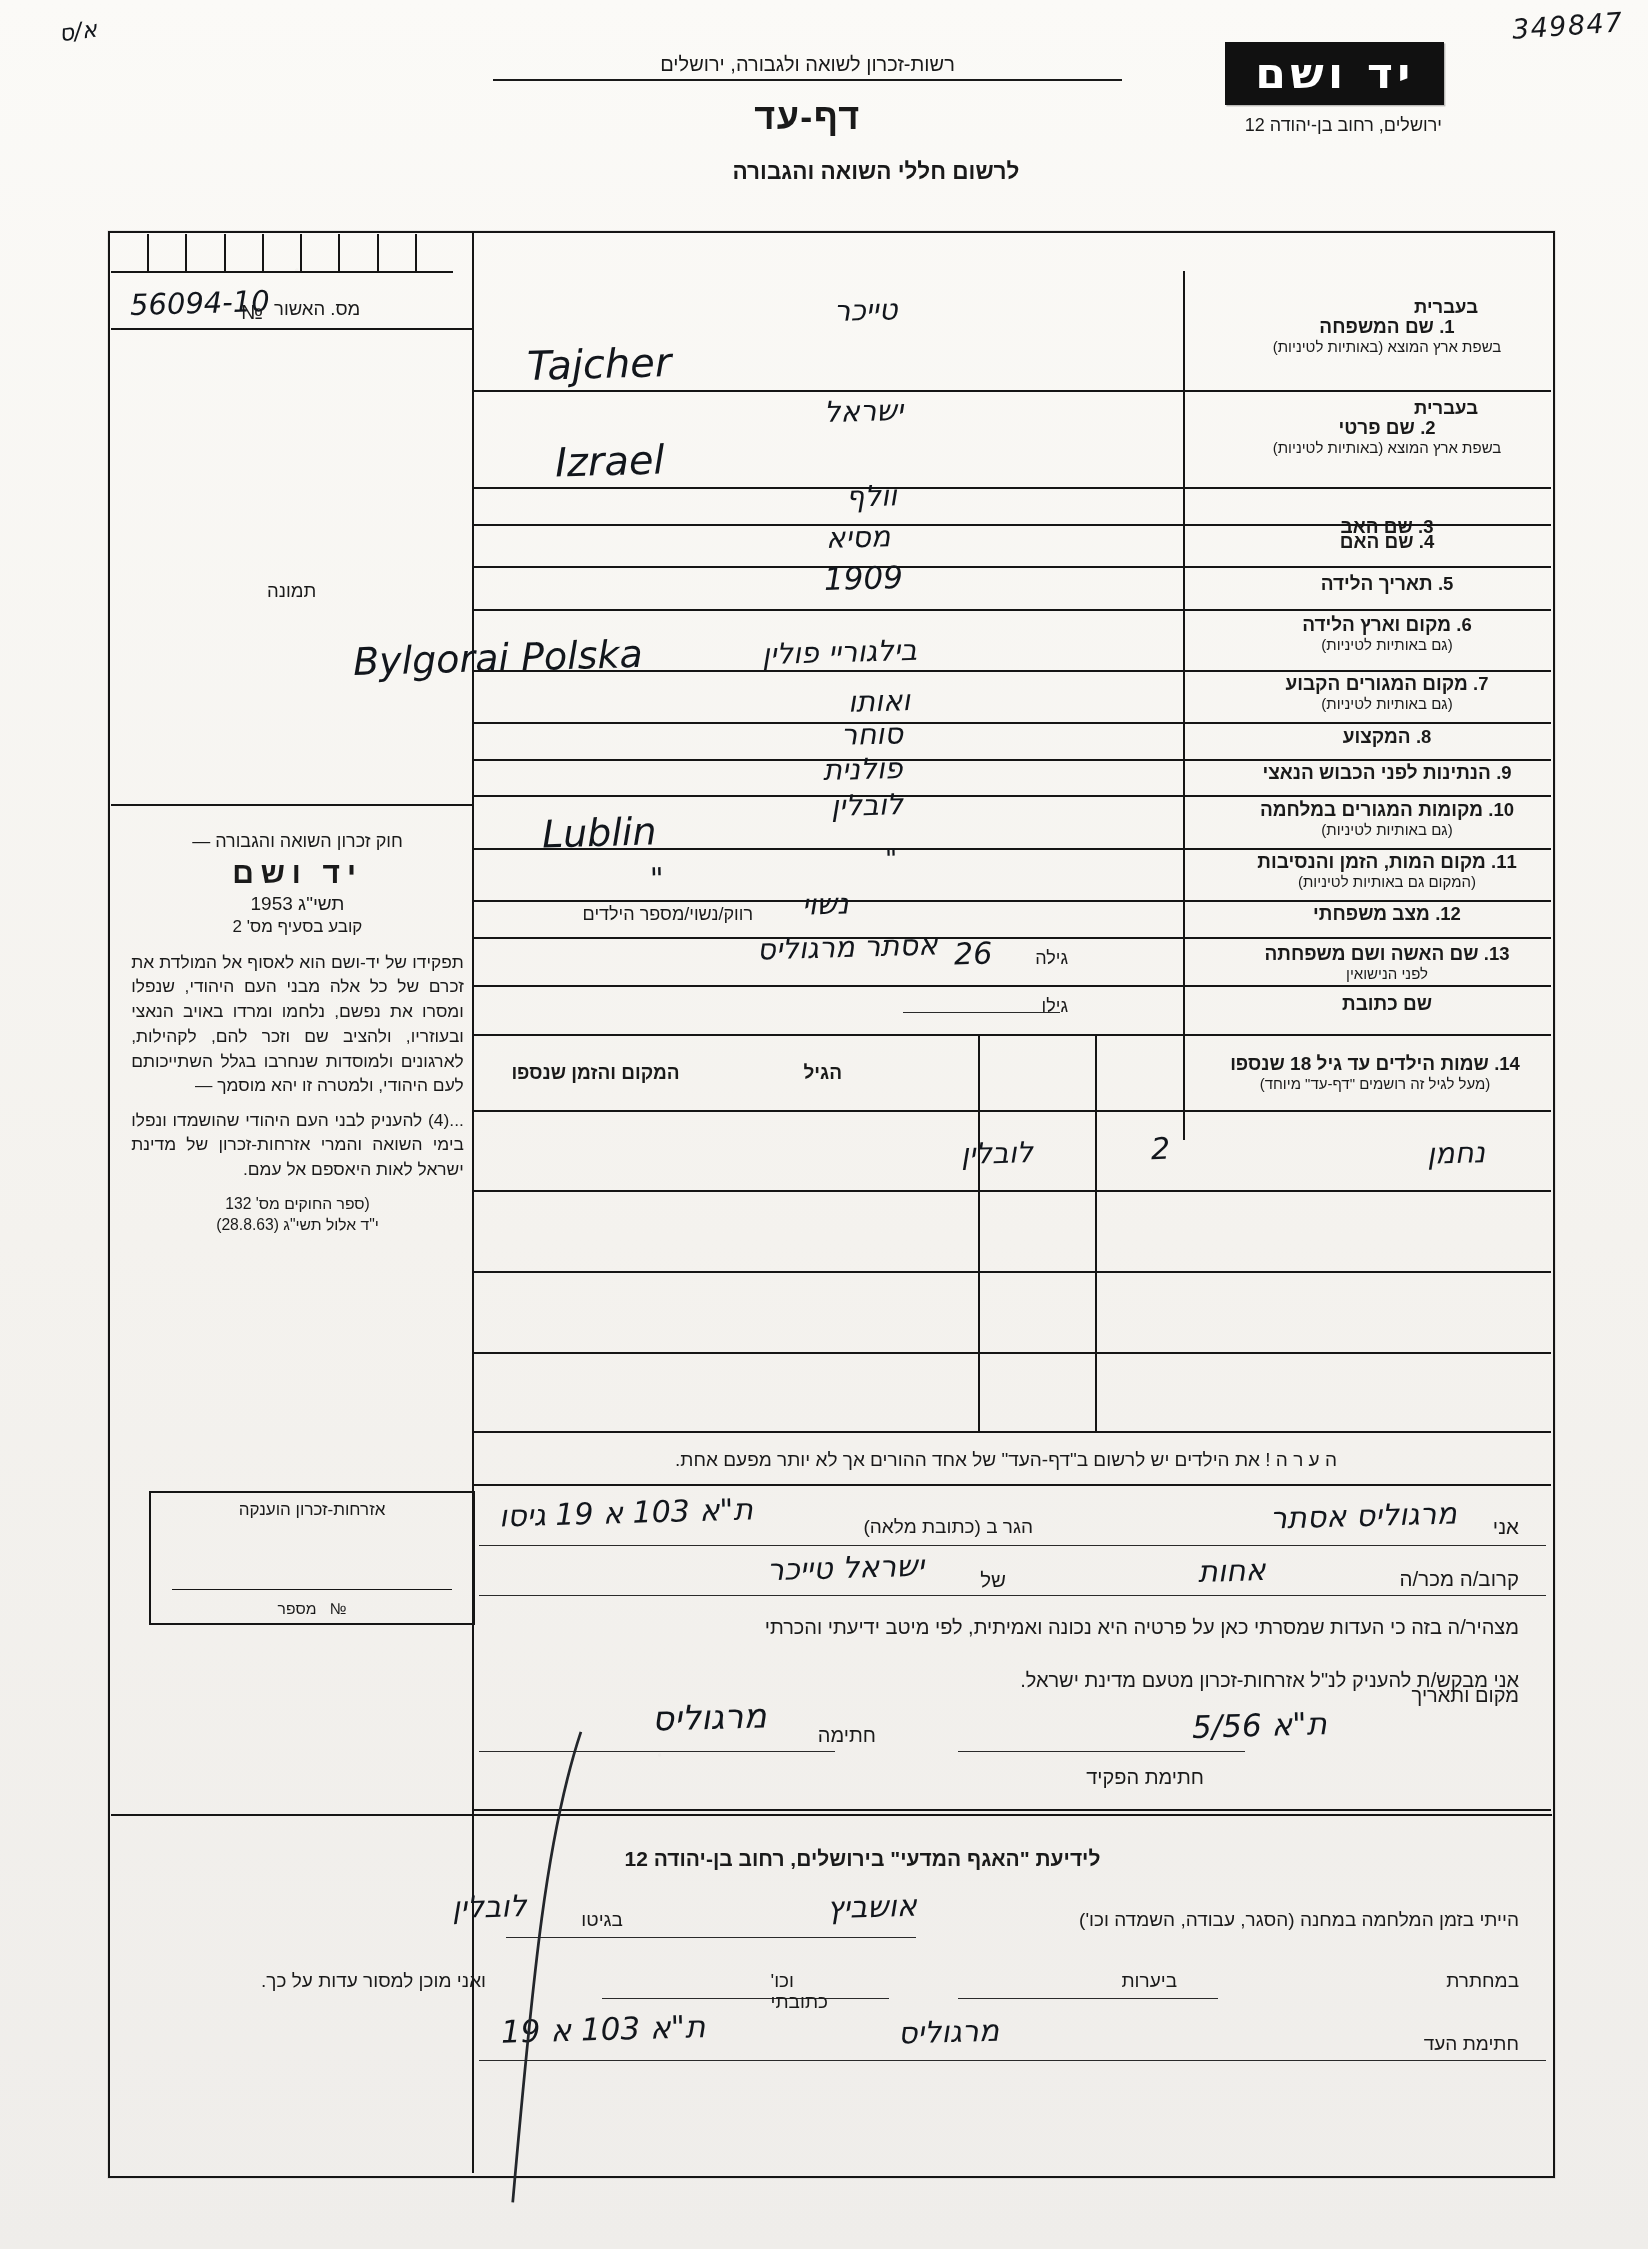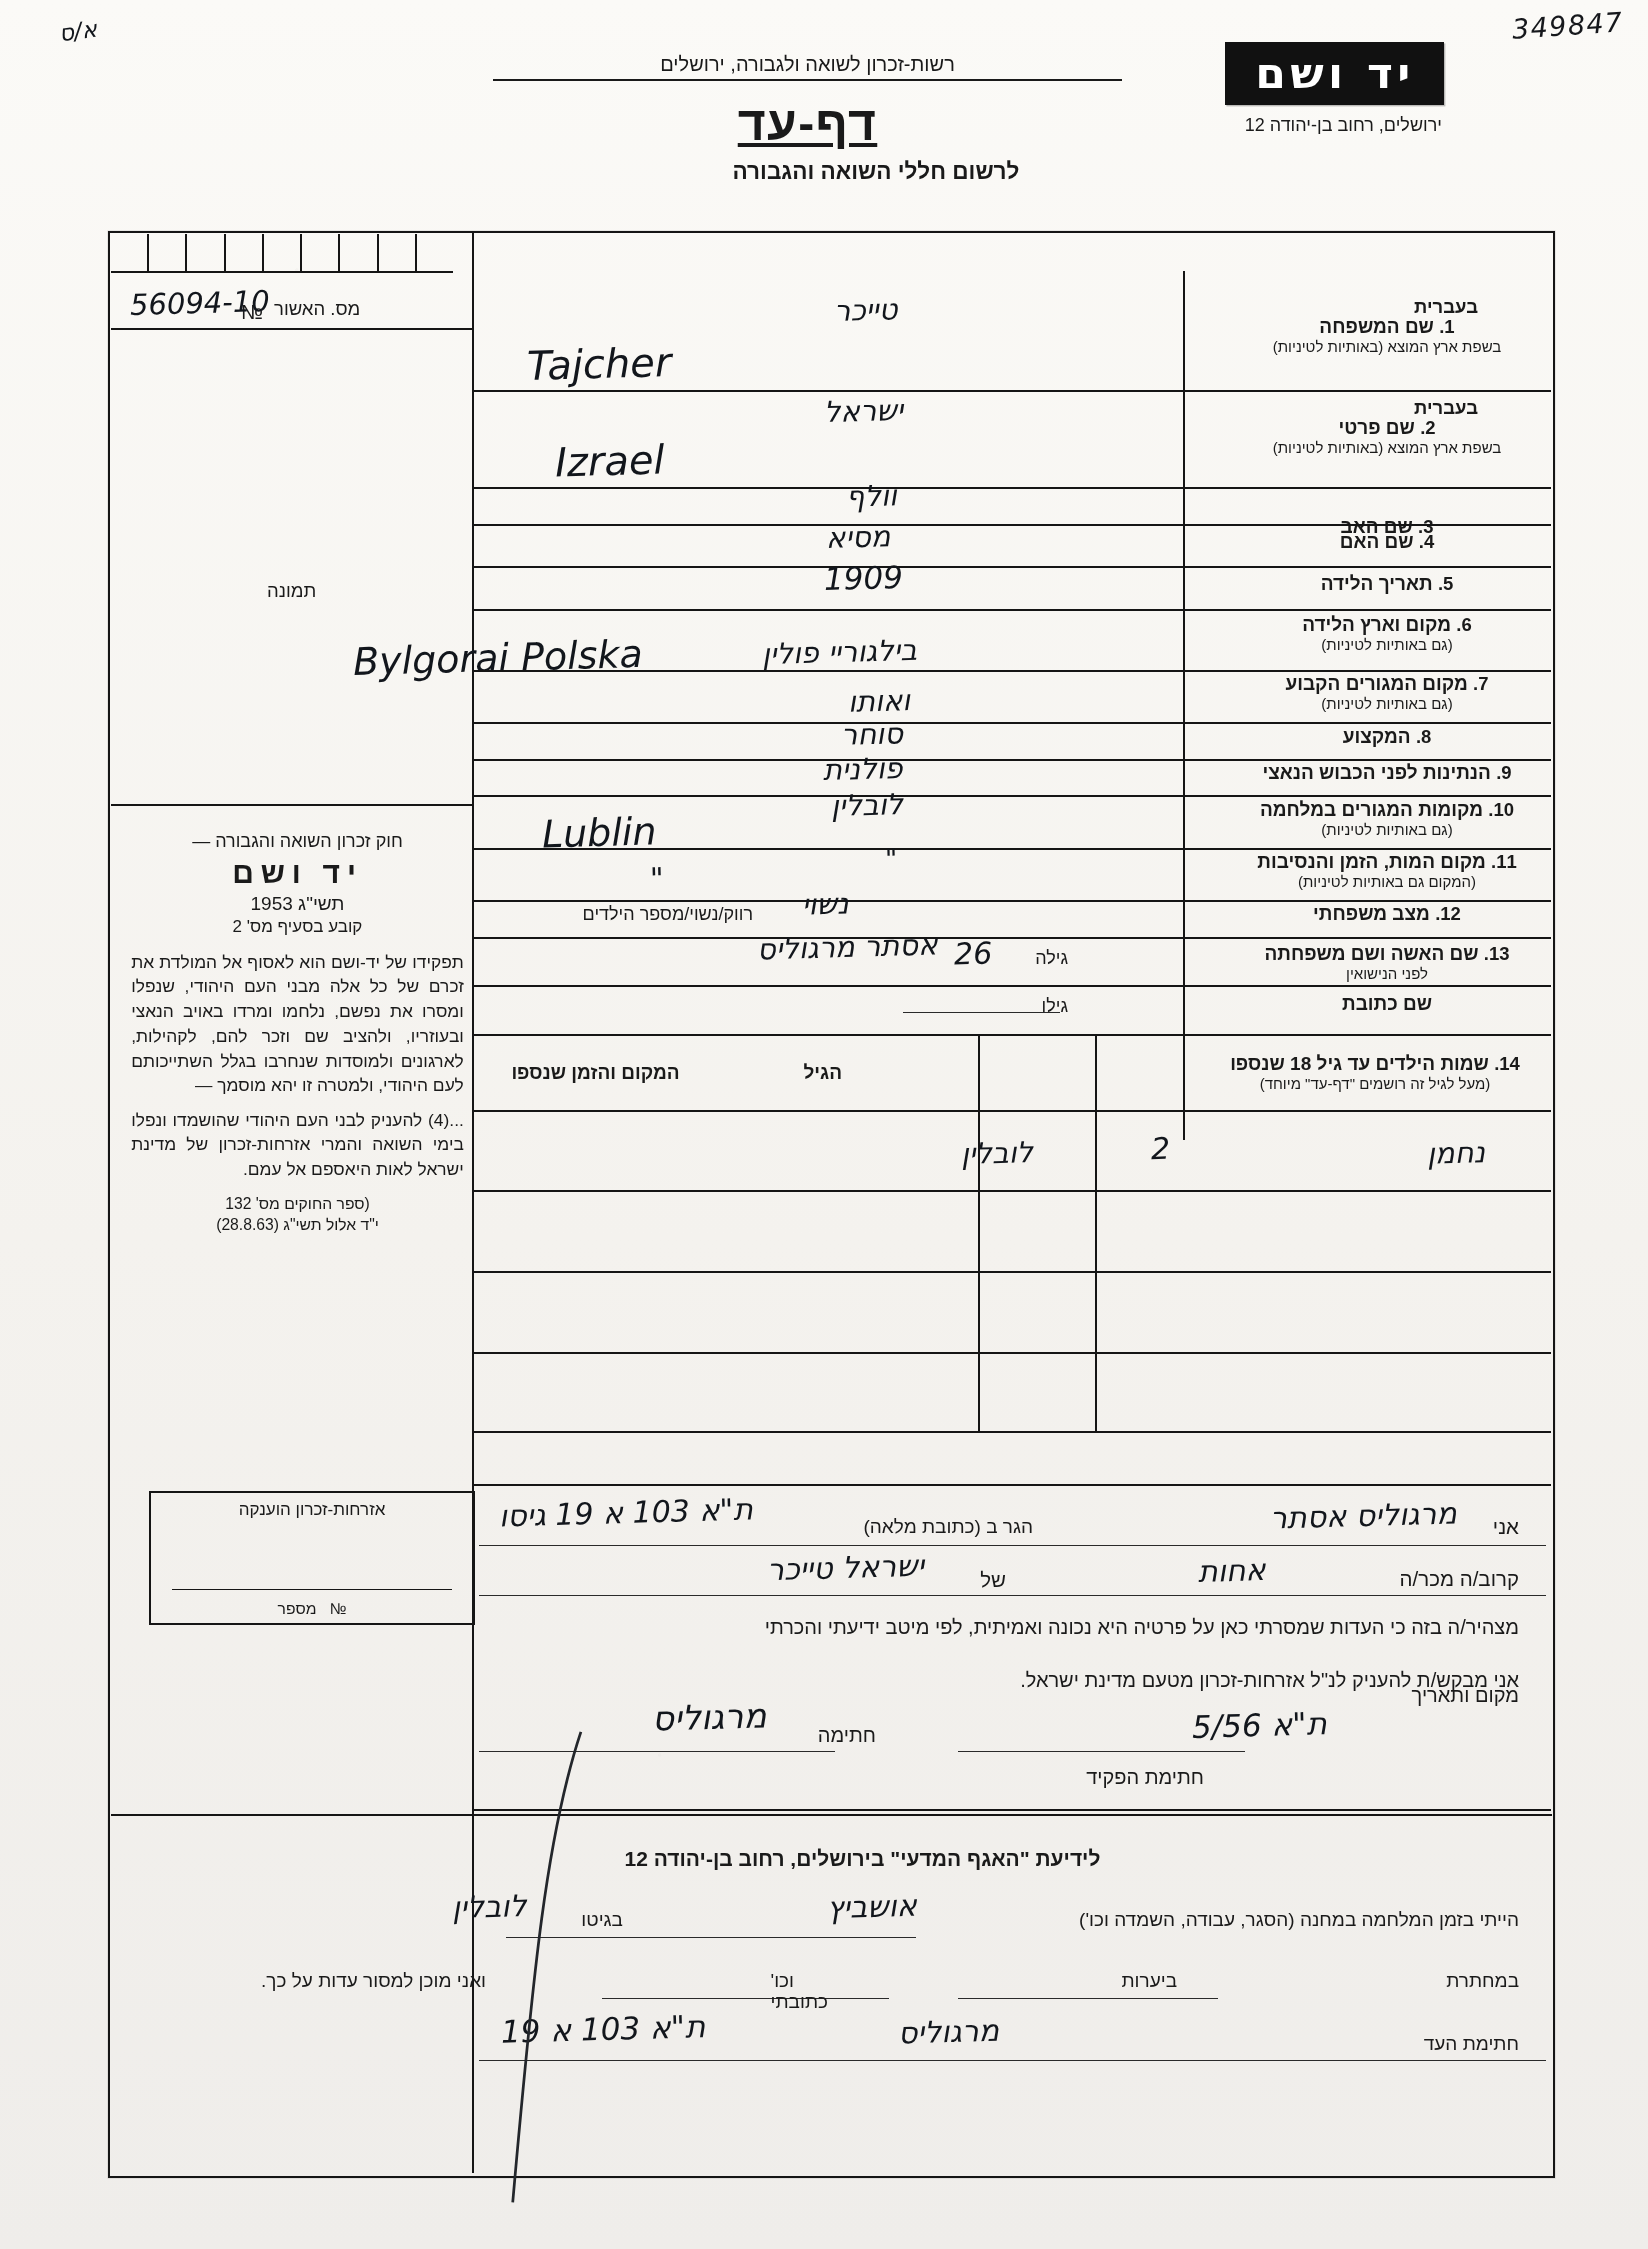--- a/index.html
+++ b/index.html
@@ -51,22 +51,22 @@
   #logo-address{
     top:115px;right:207px;font-size:18px;direction:rtl;
   }
   #authority-line{
     top:53px;right:479px;width:725px;text-align:center;font-size:20px;direction:rtl;
   }
   #authority-underline{
     top:79px;right:527px;width:629px;border-bottom:2.1px solid #1a1a1a;
   }
   #form-title{
-    top:96px;right:479px;width:725px;text-align:center;font-size:48px;font-weight:bold;
-    direction:rtl;letter-spacing:1.4px;text-decoration:underline;
+    top:96px;right:479px;width:725px;text-align:center;font-size:36px;font-weight:bold;
+    direction:rtl;letter-spacing:1.4px;
   }
   #form-subtitle{
     top:159px;right:342px;width:862px;text-align:center;font-size:22.6px;direction:rtl;font-weight:bold;
   }
 
   
   #form-frame{
     position:absolute;left:108px;top:231px;width:1443px;height:1943px;
     border:2.1px solid #151515;
     box-shadow:0 0 0 0.7px rgba(0,0,0,.1);
@@ -308,20 +308,21 @@
   <div class="tbl-v" style="left:1095px;top:1034px;height:397px;"></div>
   <div class="tbl-h" style="left:474px;top:1190px;width:1077px;"></div>
   <div class="tbl-h" style="left:474px;top:1271px;width:1077px;"></div>
   <div class="tbl-h" style="left:474px;top:1352px;width:1077px;"></div>
   <div class="tbl-h" style="left:474px;top:1431px;width:1077px;"></div>
 
   <div class="abs hand" style="top:1136px;right:164px;font-size:29px;">נחמן</div>
   <div class="abs hand" style="top:1131px;right:479px;font-size:30px;">2</div>
   <div class="abs hand" style="top:1136px;right:616px;font-size:29px;">לובלין</div>
 
+  <div class="abs heb" style="top:1449px;right:123px;width:1040px;text-align:center;font-size:19px;">ה ע ר ה !  את הילדים יש לרשום ב"דף-העד" של אחד ההורים אך לא יותר מפעם אחת.</div>
   <div class="hline" style="left:474px;top:1484px;width:1077px;"></div>
 
   <div class="abs heb" style="top:1515px;right:130px;font-size:20.5px;">אני</div>
   <div class="abs hand" style="top:1498px;right:192px;font-size:30px;">מרגוליס אסתר</div>
   <div class="abs heb" style="top:1516px;right:616px;font-size:19px;">הגר ב (כתובת מלאה)</div>
   <div class="abs hand" style="top:1495px;right:896px;font-size:30px;">ת"א 103 א 19 גיסו</div>
   <div class="wline" style="left:479px;top:1545px;width:1067px;"></div>
 
   <div class="abs heb" style="top:1567px;right:130px;font-size:20.5px;">קרוב/ה מכר/ה</div>
   <div class="abs hand" style="top:1553px;right:383px;font-size:30px;">אחות</div>

